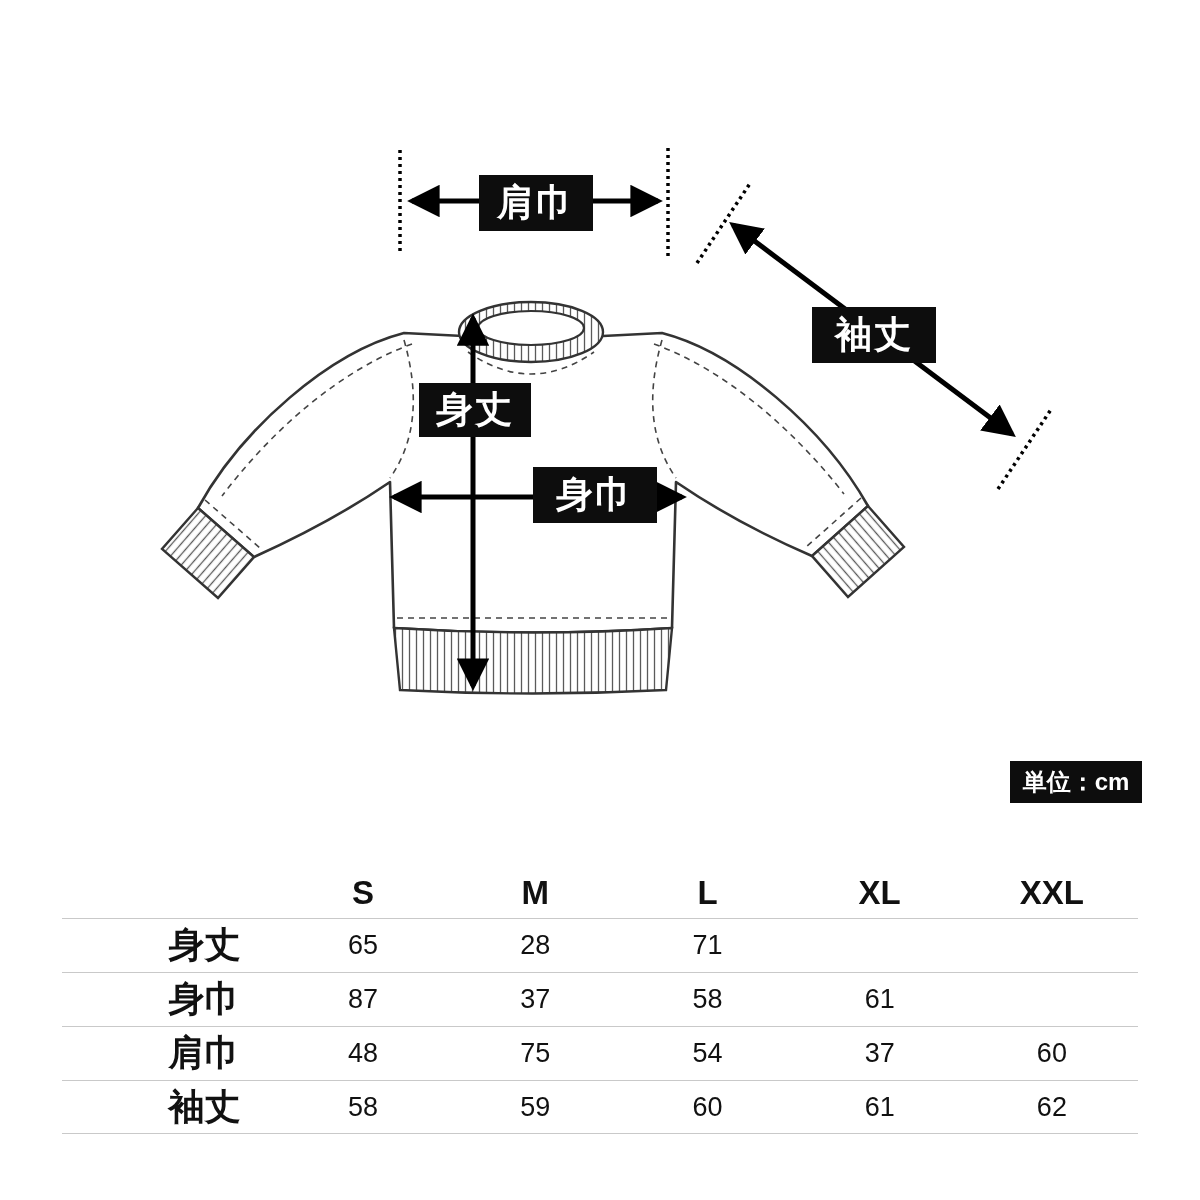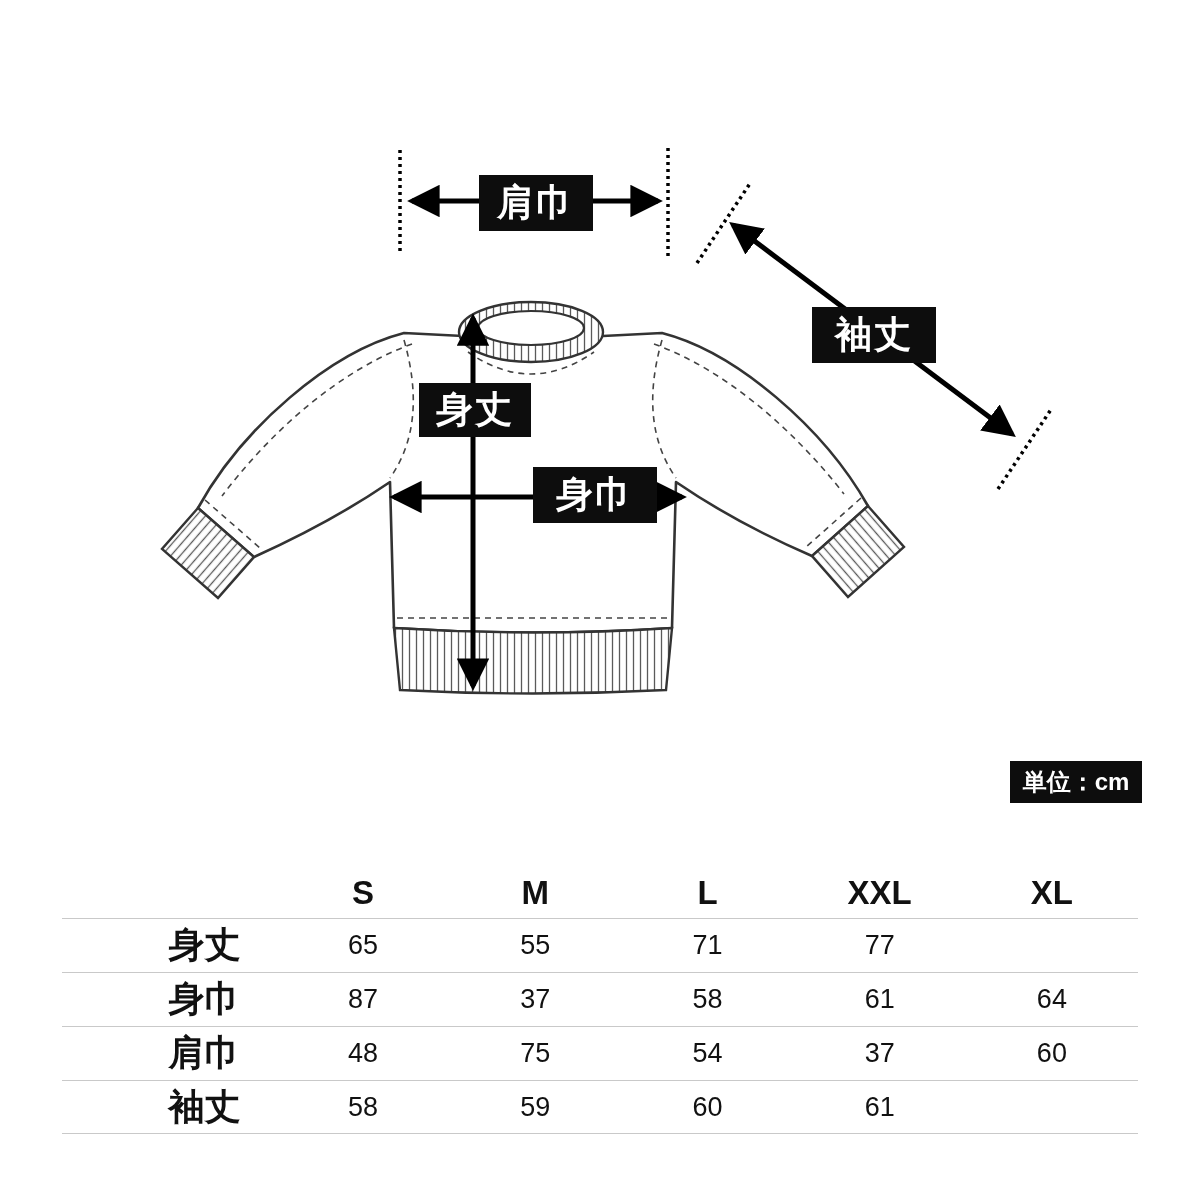--- a/index.html
+++ b/index.html
@@ -140,52 +140,51 @@
   <div class="dim-label label-width">身巾</div>
 
   <div class="unit-badge">単位：cm</div>
 
   <div class="size-table">
     <div class="t-row t-head">
       <div class="t-cell"></div>
       <div class="t-cell">S</div>
       <div class="t-cell">M</div>
       <div class="t-cell">L</div>
+      <div class="t-cell">XL</div>
       <div class="t-cell">XXL</div>
-      <div class="t-cell">XL</div>
     </div>
 
     <div class="t-row">
       <div class="t-cell row-label">身丈</div>
       <div class="t-cell">65</div>
-      <div class="t-cell">55</div>
+      <div class="t-cell">28</div>
       <div class="t-cell">71</div>
-      <div class="t-cell">77</div>
     </div>
 
     <div class="t-row">
       <div class="t-cell row-label">身巾</div>
       <div class="t-cell">87</div>
       <div class="t-cell">37</div>
       <div class="t-cell">58</div>
       <div class="t-cell">61</div>
-      <div class="t-cell">64</div>
     </div>
 
     <div class="t-row">
       <div class="t-cell row-label">肩巾</div>
       <div class="t-cell">48</div>
       <div class="t-cell">75</div>
       <div class="t-cell">54</div>
       <div class="t-cell">37</div>
       <div class="t-cell">60</div>
     </div>
 
     <div class="t-row t-last">
       <div class="t-cell row-label">袖丈</div>
       <div class="t-cell">58</div>
       <div class="t-cell">59</div>
       <div class="t-cell">60</div>
       <div class="t-cell">61</div>
+      <div class="t-cell">62</div>
     </div>
   </div>
 
 </div>
 
 </body></html>

